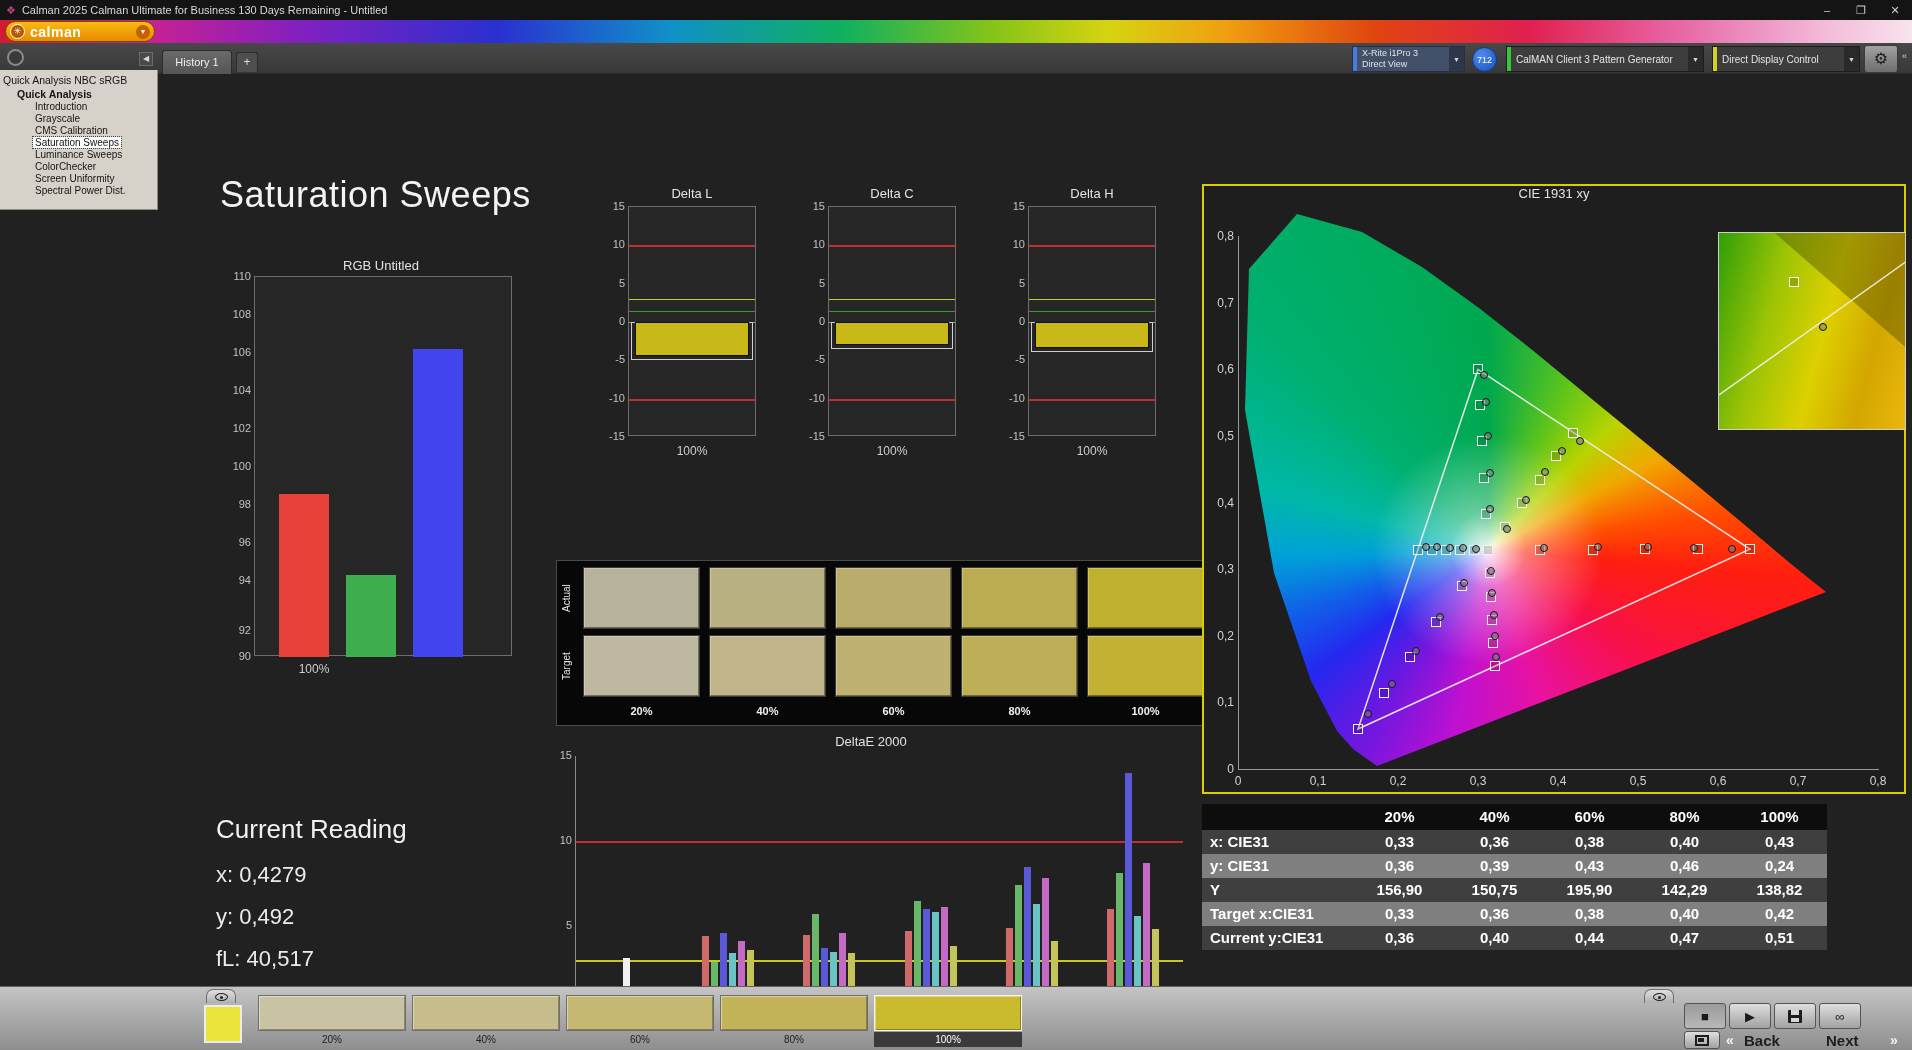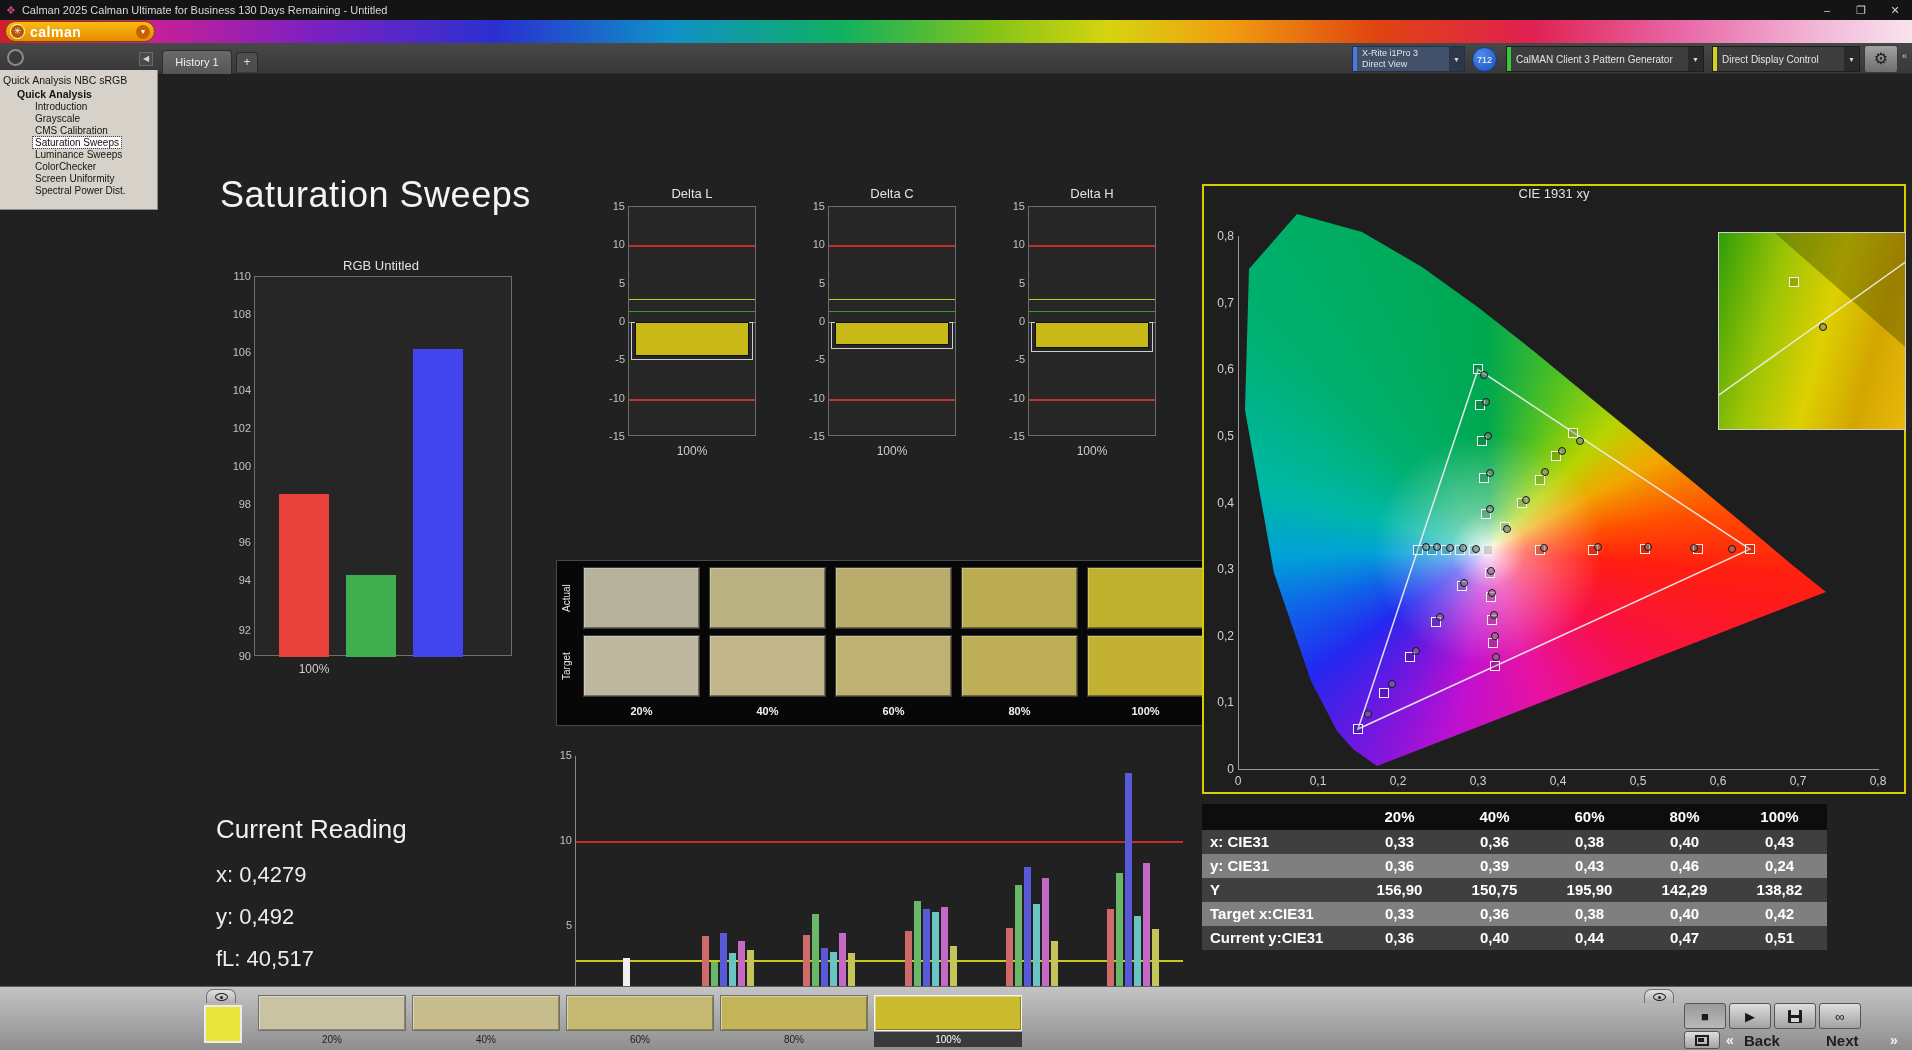--- a/index.html
+++ b/index.html
@@ -305,20 +305,21 @@
         <div class="swatch" style="left:278px;top:74px;background:#bfb171"></div>
         <div class="swatch" style="left:404px;top:74px;background:#beae57"></div>
         <div class="swatch" style="left:530px;top:74px;background:#c2b132"></div>
         <div class="swcol-label" style="left:26px">20%</div>
         <div class="swcol-label" style="left:152px">40%</div>
         <div class="swcol-label" style="left:278px">60%</div>
         <div class="swcol-label" style="left:404px">80%</div>
         <div class="swcol-label" style="left:530px">100%</div>
       </div>
     <div id="deltae-2000" class="chart">
+        <div class="ch-title">DeltaE 2000</div>
         <div class="plot noborder" style="left:34px;top:22px;width:608px;height:255px">
           <div class="ytick" style="top:248px">0</div>
           <div class="ytick" style="top:163px">5</div>
           <div class="ytick" style="top:78px">10</div>
           <div class="ytick" style="top:-7px">15</div>
           <div class="hline" style="top:85px;height:2px;background:#c03030"></div>
           <div class="hline" style="top:204px;height:2px;background:#c8c820"></div>
           <div class="hline" style="top:238px;height:1px;background:#2f9e2f"></div>
           <div class="vbar" style="left:47.2px;width:7px;top:202.3px;height:52.7px;background:#f0f0f0"></div>
           <div class="xlab" style="left:20.7px;top:261px;width:60px">100</div>

